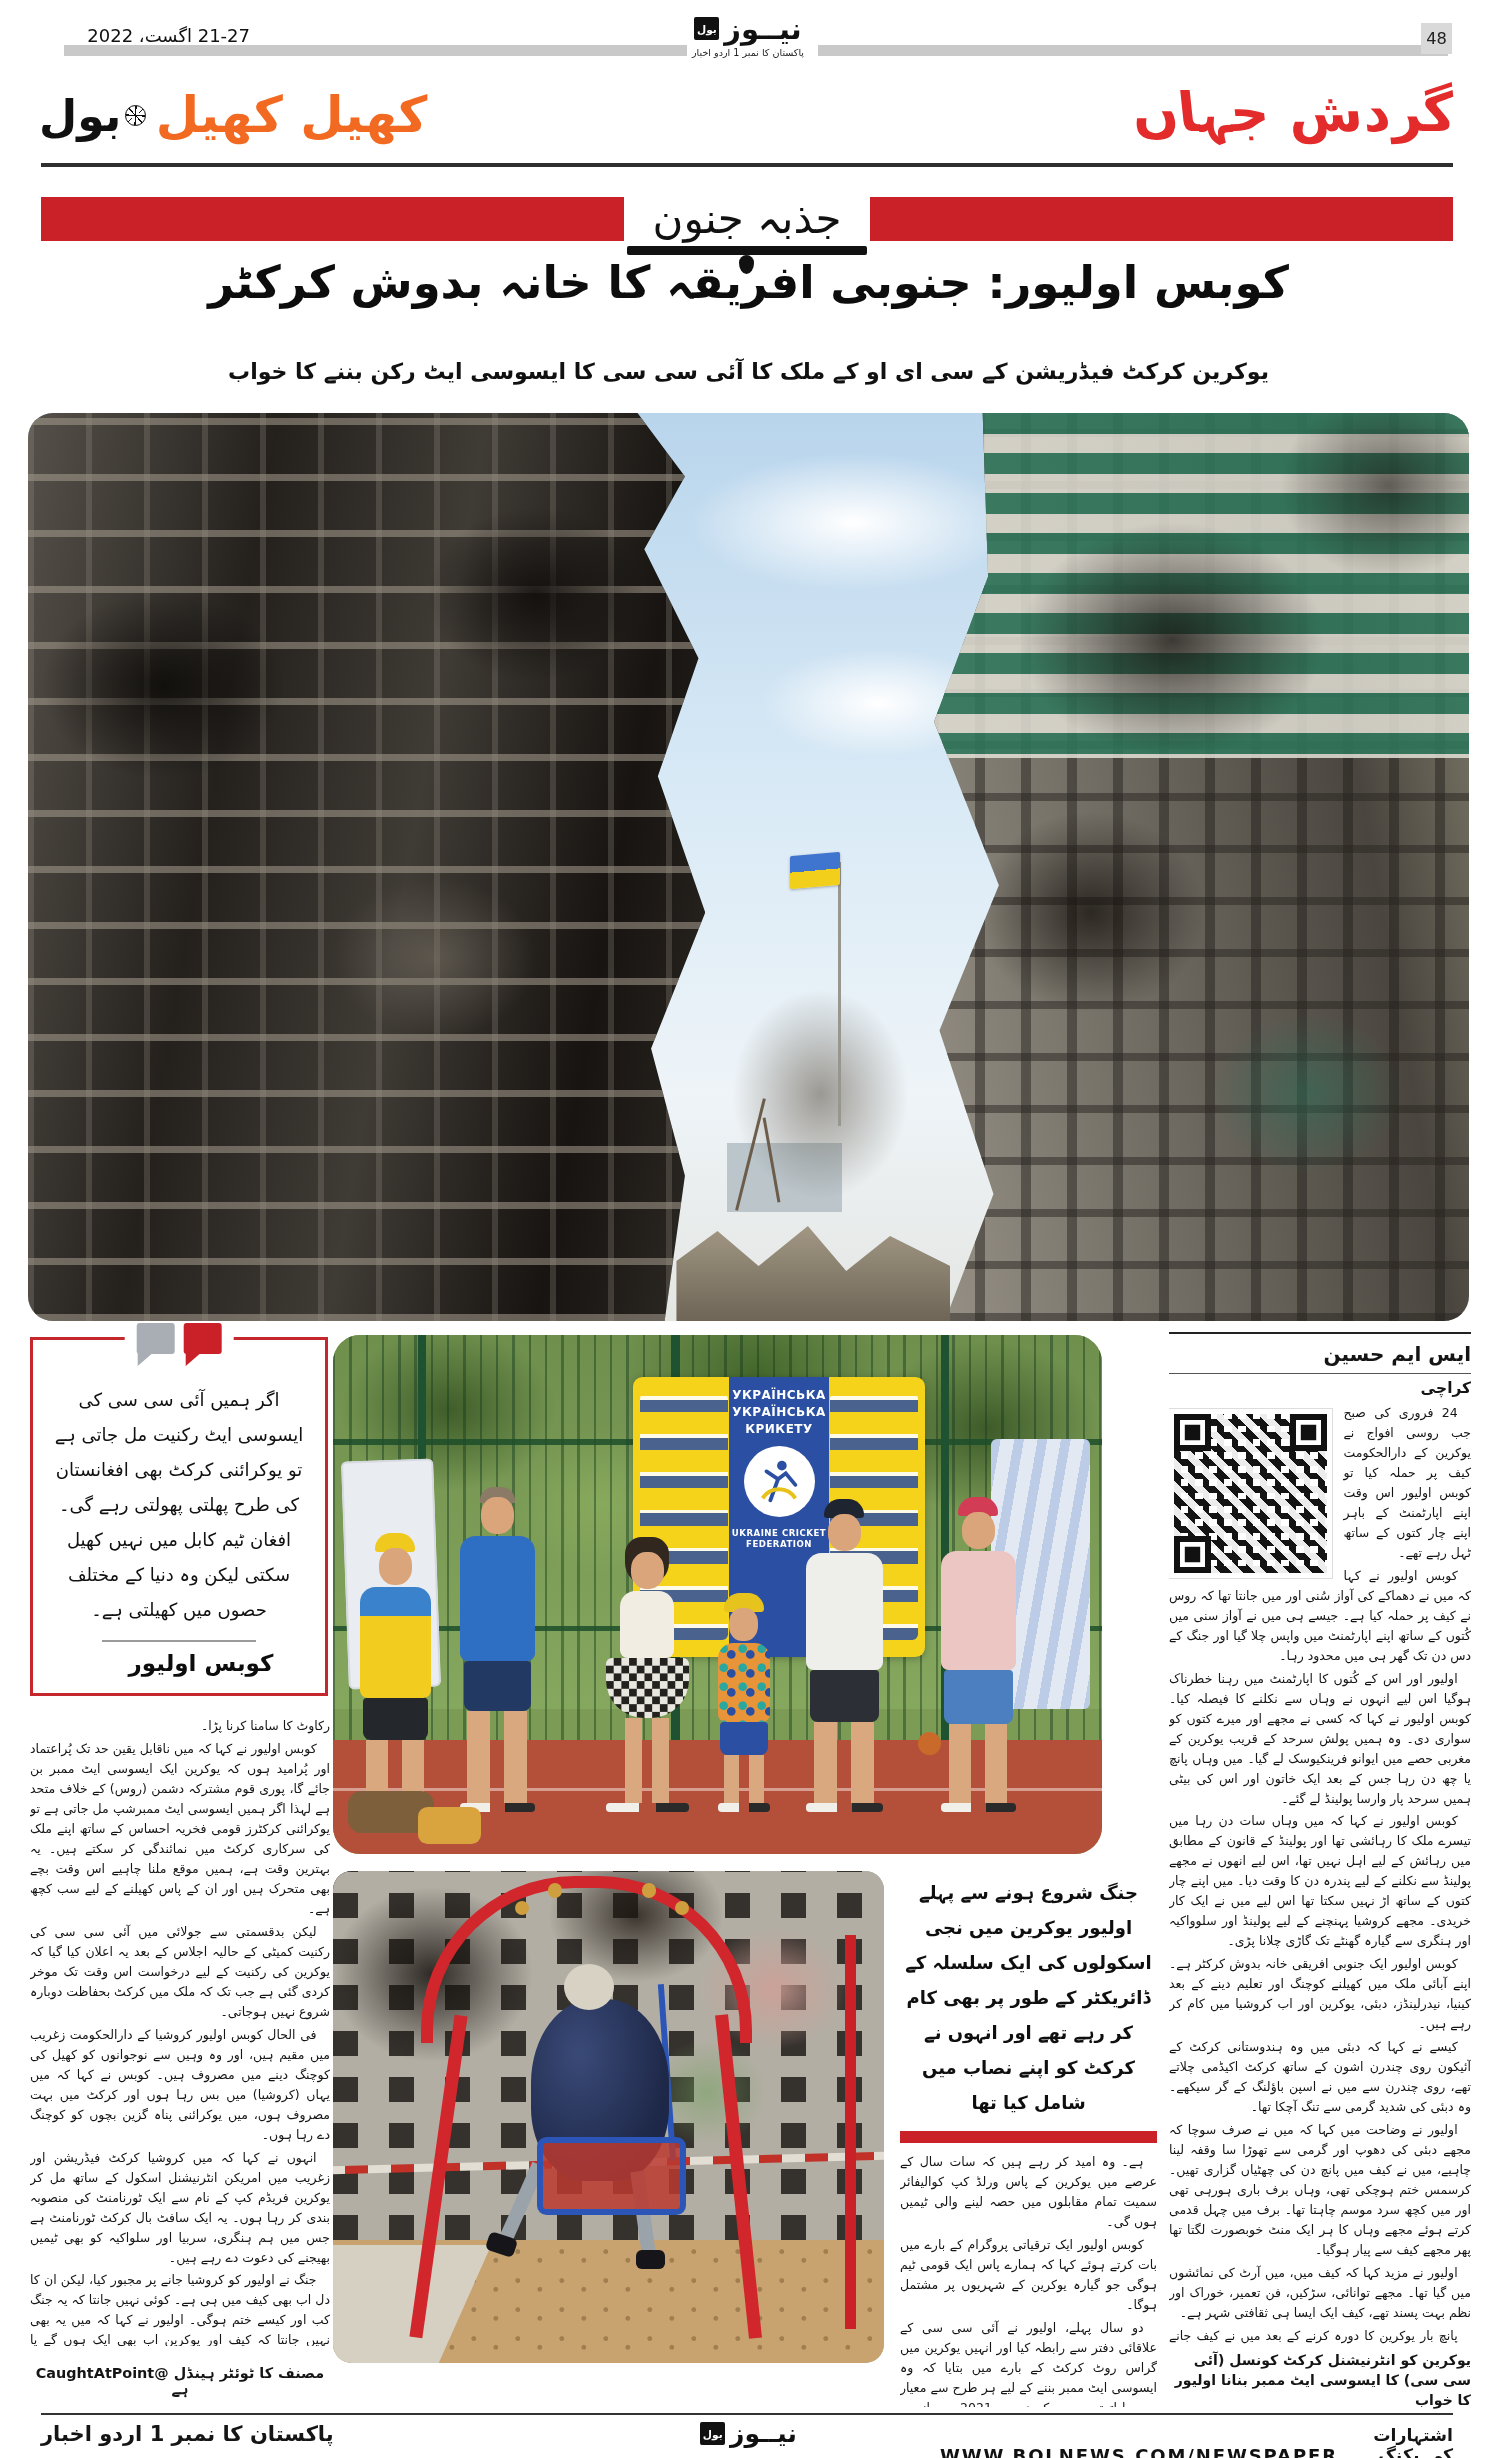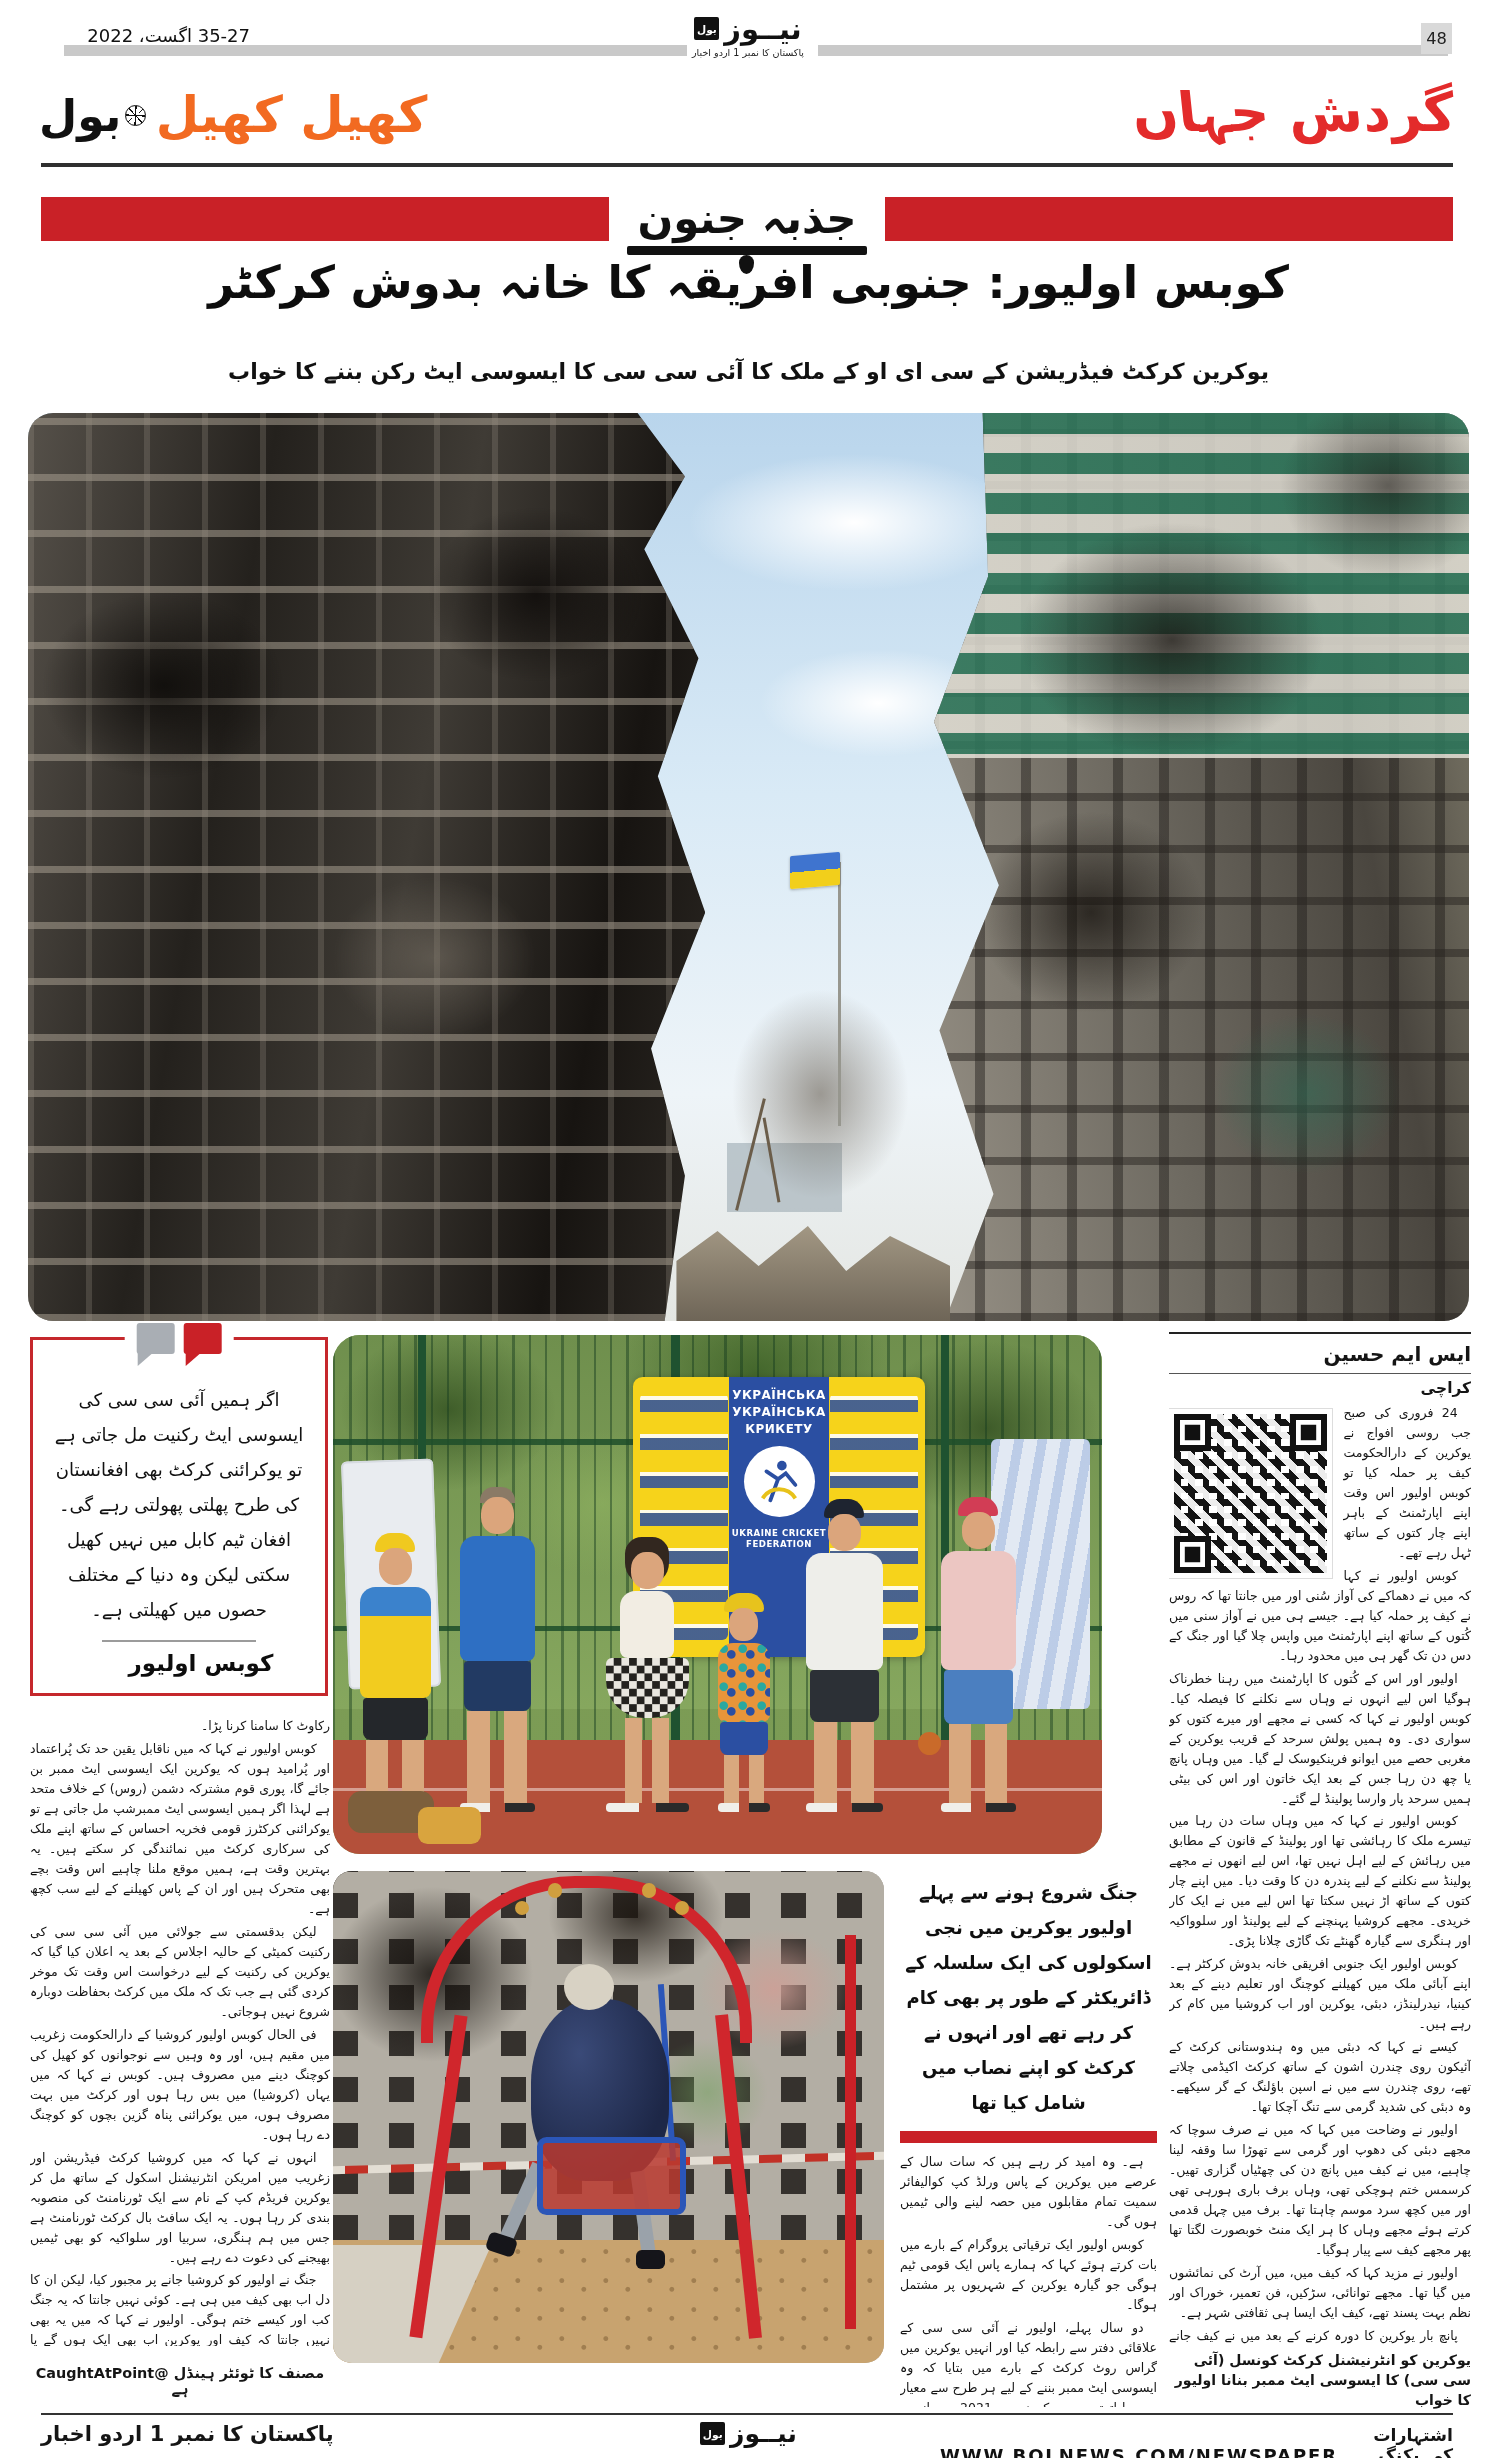--- a/index.html
+++ b/index.html
@@ -25,21 +25,21 @@
   .khel { font-size:50px; font-weight:900; color:#f26a21; letter-spacing:-1px;}
   .bol-part { display:flex; align-items:center; gap:3.8px;}
   .bol-word { font-size:44px; font-weight:900; color:#111;}
   .ball-icon { width:21px; height:21px; border-radius:50%; background:repeating-conic-gradient(#111 0 9deg, #fff 9deg 45deg); border:1.9px solid #111;}
   .section-title { left:1177px; top:81px; width:279px; text-align:left; font-size:54px; font-weight:900; color:#e32b2b; transform:skewX(6deg); white-space:nowrap;}
   .band-rule { left:42px; top:163px; width:1412px; height:3.8px; background:#2f2f2f; }
 
   
   .kicker { left:42px; top:195px; width:1412px; height:48px; display:flex; align-items:stretch; gap:19px; direction:rtl;}
   .kbar { flex:1; background:#c92127; margin:1.9px 0;}
-  .ktext { font-size:42px; font-weight:700; line-height:48px; padding:0 9.6px; color:#111; white-space:nowrap;}
+  .ktext { font-size:42px; font-weight:400; line-height:48px; padding:0 9.6px; color:#111; white-space:nowrap;}
   .kunder { left:628px; top:246px; width:240px; height:8.6px; background:#111; border-radius:1.9px;}
   .kdrop { left:740px; top:255px; width:15.4px; height:19px; background:#111; border-radius:50% 50% 50% 50% / 40% 40% 60% 60%;}
 
   
   .headline { left:77px; top:256px; width:1345px; text-align:center; font-size:45px; font-weight:800; white-space:nowrap; color:#0d0d0d;}
   .subhead  { left:173px; top:359px; width:1153px; text-align:center; font-size:22px; font-weight:700; color:#111;}
 
   
   .photo-main { left:29px; top:413px; width:1441px; height:908px; border-radius:25px; overflow:hidden; background:linear-gradient(180deg,#b9d5ec 0%,#d9eaf6 42%,#eef4f8 75%, #e4e6e2 100%);}
   .cloud { position:absolute; background:radial-gradient(closest-side,#ffffff 0%,rgba(255,255,255,0) 75%);}
@@ -208,21 +208,21 @@
   .f-center { left:663px; top:2419px; width:173px; text-align:center;}
   .f-right { left:941px; top:2425px; width:513px; display:flex; direction:ltr; justify-content:flex-end; align-items:center; gap:11.5px;}
   .f-url { font-size:18px; letter-spacing:1.9px; font-weight:600; color:#111; font-family:"DejaVu Sans", sans-serif;}
   .f-urdu { font-size:17.3px; font-weight:700; direction:rtl;}
 </style>
 </head>
 <body>
 
 <div id="page">
 
-  <div class="abs hdr-date">35-27 اگست، 2022</div>
+  <div class="abs hdr-date">21-27 اگست، 2022</div>
   <div class="abs hdr-bar l"></div>
   <div class="abs hdr-bar r"></div>
   <div class="abs masthead">
     <div class="mast-row">
       <span class="mast-word">نیــوز</span>
       <span class="bol-box">بول</span>
     </div>
     <div class="mast-tag">پاکستان کا نمبر 1 اردو اخبار</div>
   </div>
   <div class="abs hdr-pg">48</div>

